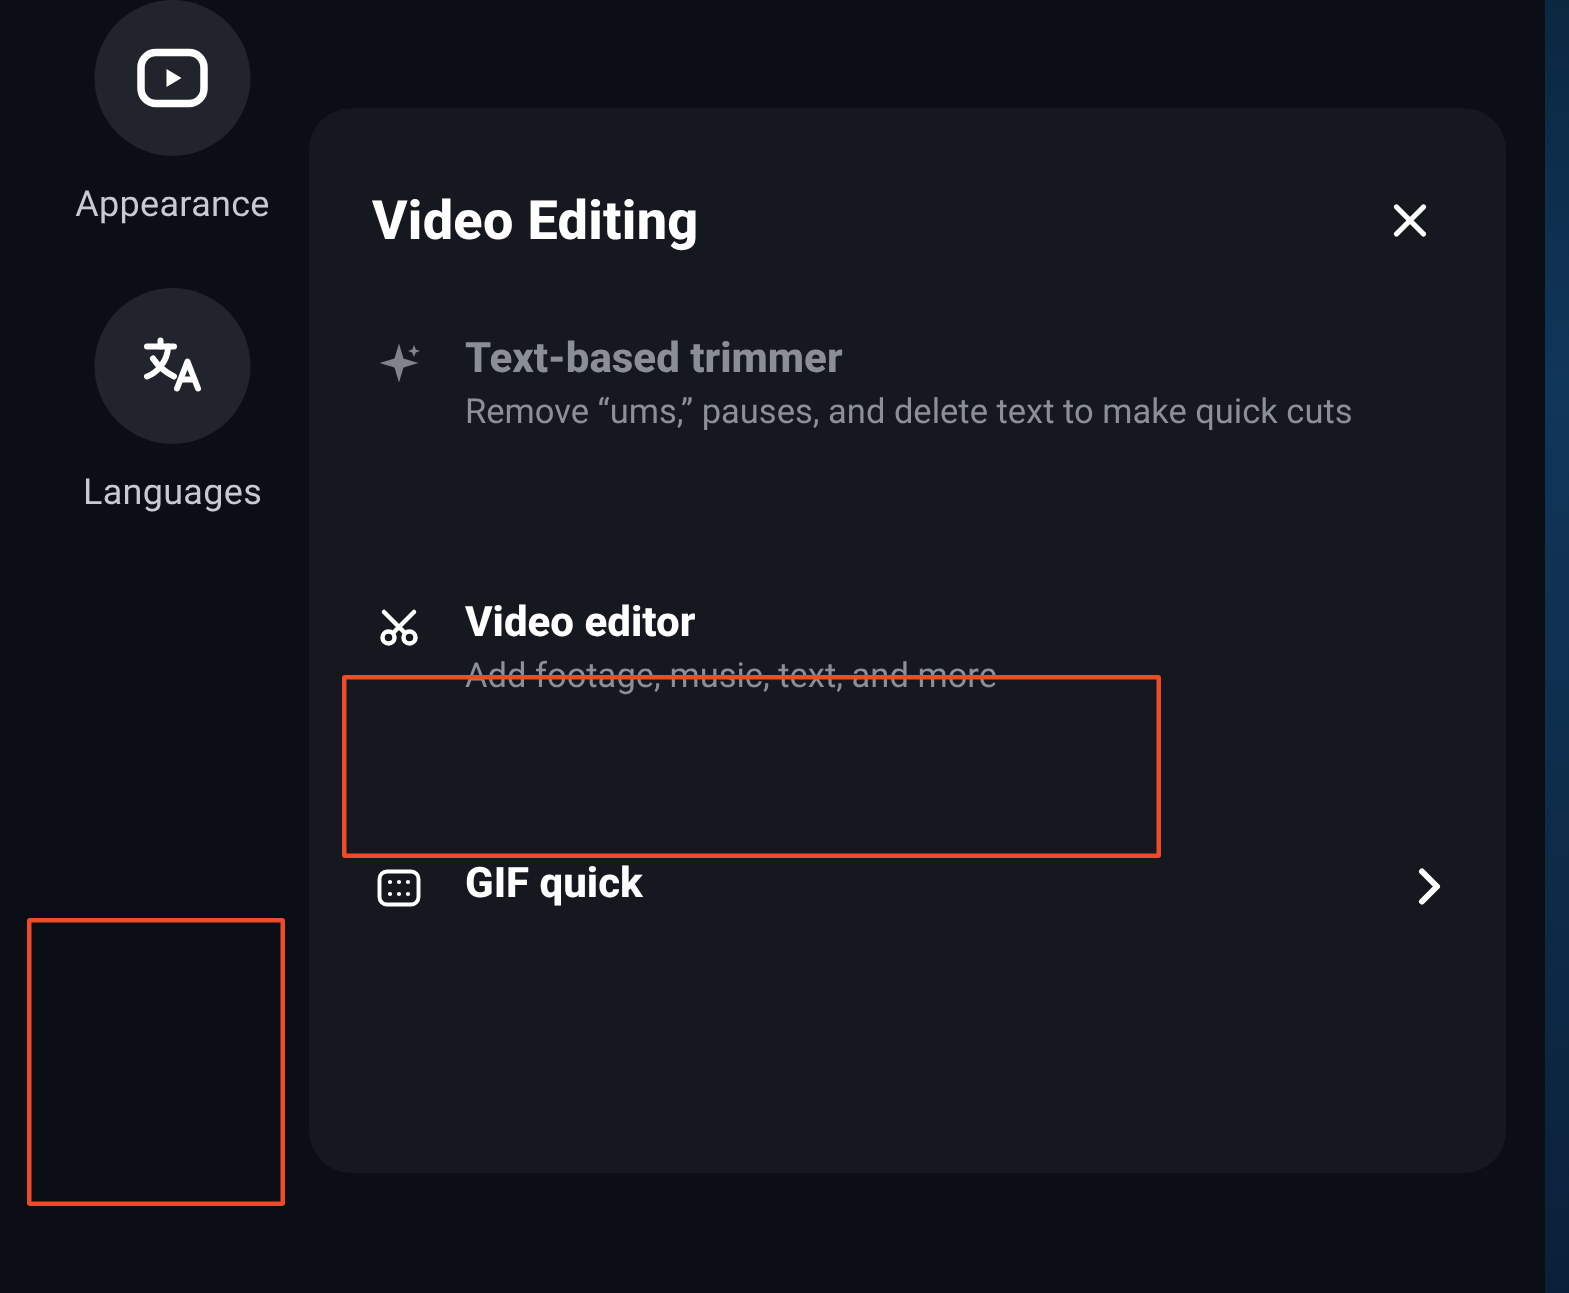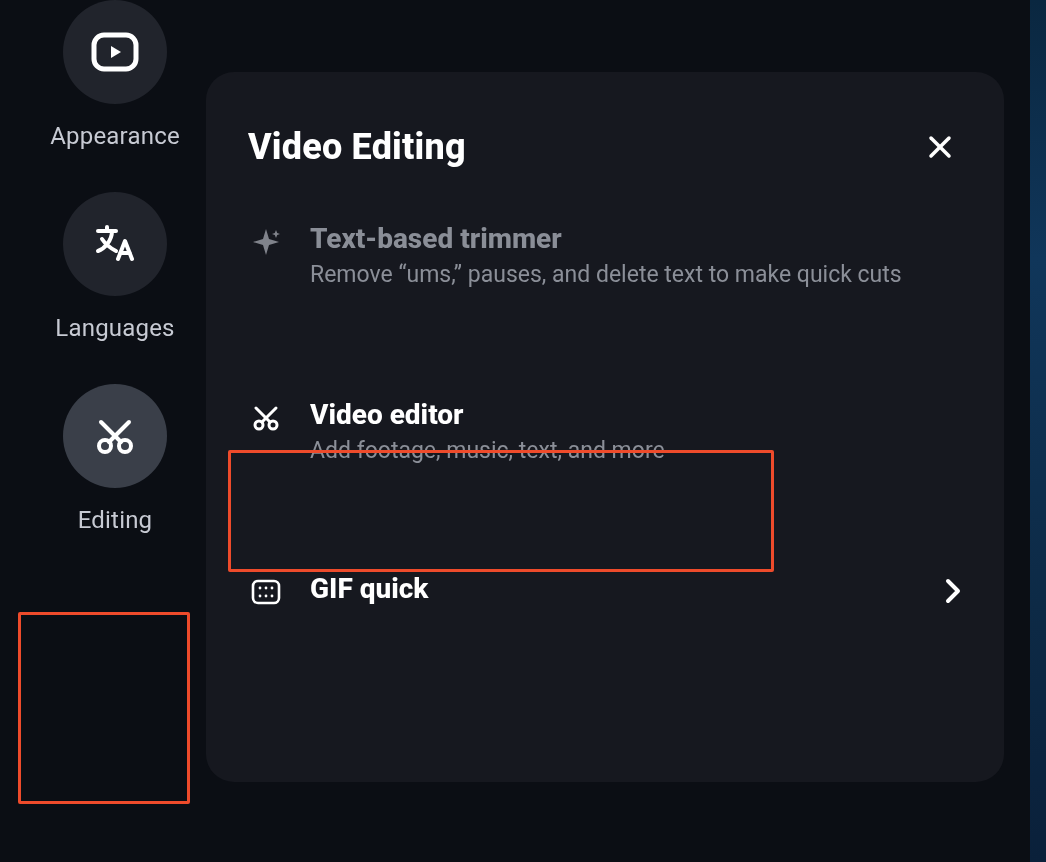--- a/index.html
+++ b/index.html
@@ -139,32 +139,20 @@
           <path d="M20 10 C20 20 12 28 6 30"></path>
           <path d="M10 18 C14 24 20 28 24 30"></path>
           <path d="M26 38 L33 20 L40 38"></path>
           <path d="M28.5 32 H37.5"></path>
         </svg>
       </div>
       <div class="side-label">Languages</div>
     </div>
 
 
-    <div class="side-item active">
-      <div class="side-icon">
-
-        <svg width="48" height="48" viewBox="0 0 48 48" fill="none" stroke="#ffffff" stroke-width="4" stroke-linecap="round" stroke-linejoin="round">
-          <circle cx="14" cy="34" r="6"></circle>
-          <circle cx="34" cy="34" r="6"></circle>
-          <path d="M18 30 L38 10"></path>
-          <path d="M30 30 L10 10"></path>
-        </svg>
-      </div>
-      <div class="side-label">Editing</div>
-    </div>
 
   </div>
 
   <div class="panel">
     <div class="panel-header">
       <div class="panel-title">Video Editing</div>
       <div class="close-btn">
         <svg width="26" height="26" viewBox="0 0 26 26" stroke="#ffffff" stroke-width="3.5" stroke-linecap="round">
           <path d="M4 4 L22 22"></path>
             <path d="M22 4 L4 22"></path>

